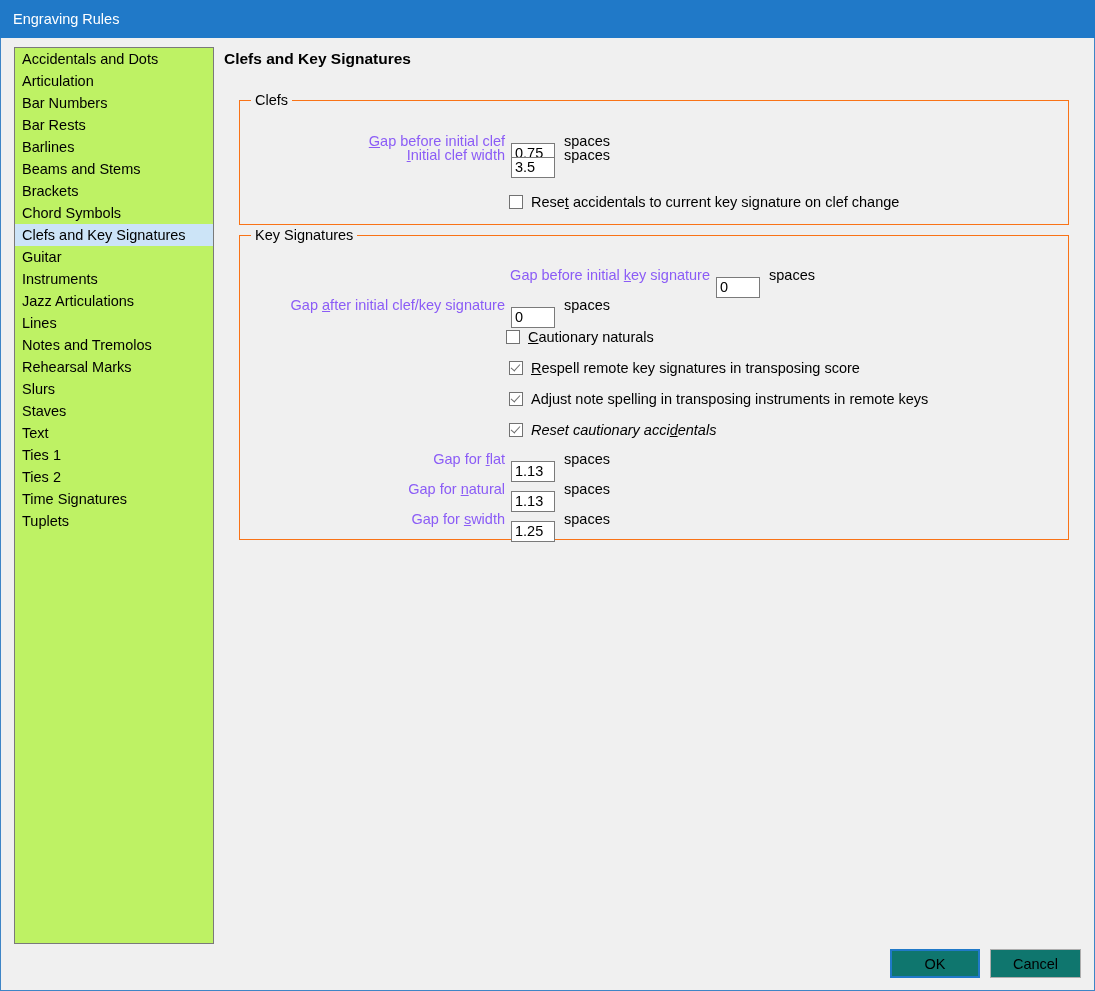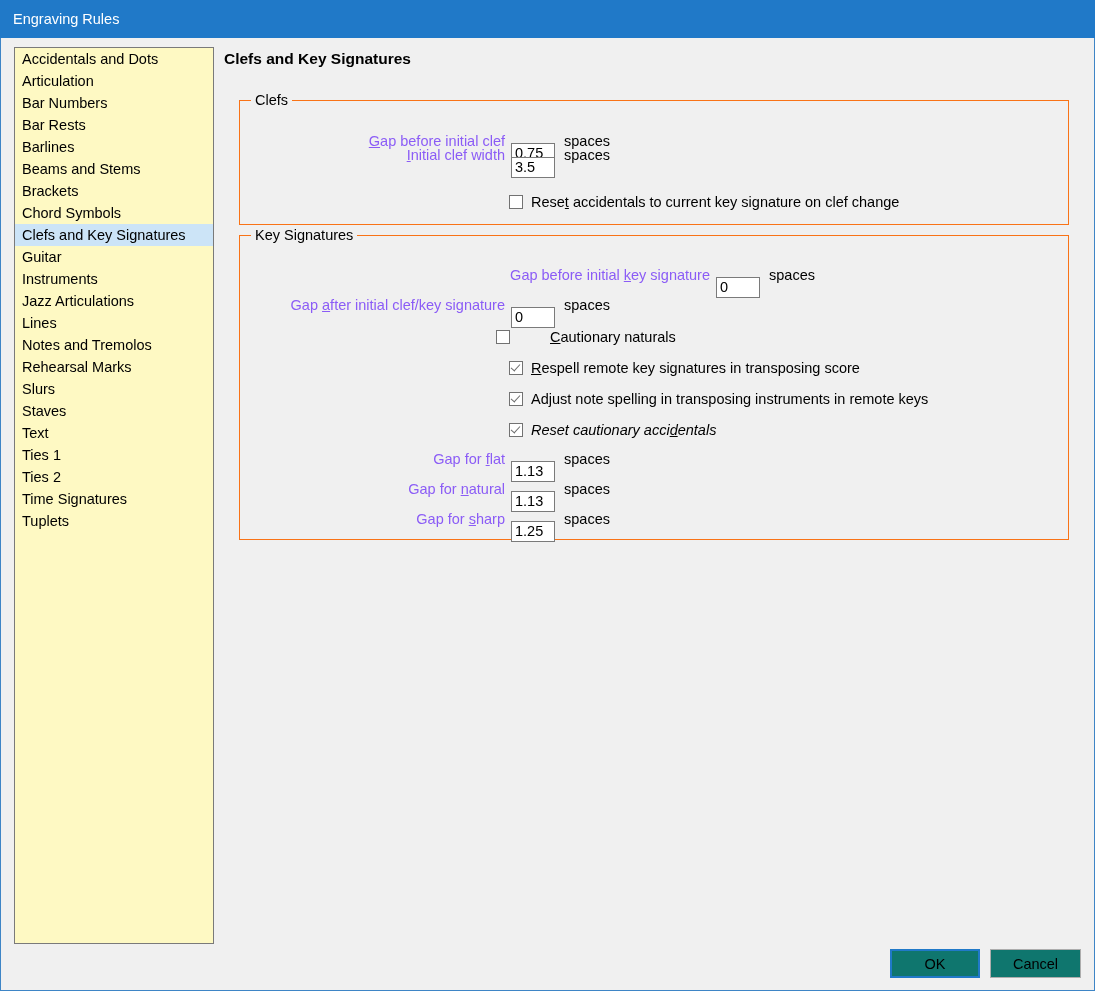--- a/index.html
+++ b/index.html
@@ -44,21 +44,21 @@
     white-space: nowrap;
   }
 
   
   .listbox {
     position: absolute;
     left: 13px;
     top: 47px;
     width: 200px;
     height: 897px;
-    background: #fef9c3;
+    background: #bef264;
     border: 1px solid #7a7a7a;
     box-sizing: border-box;
     overflow: hidden;
   }
   .list-item {
     height: 22px;
     line-height: 22px;
     padding-left: 7px;
     font-size: 14.5px;
     color: #000000;
@@ -273,21 +273,21 @@
       <input class="field-input" type="text" value="0" style="">
       <div class="field-unit">spaces</div>
     </div>
 
     <div class="field-row" style="left:0; top:58px; width:780px; justify-content:flex-start;align-items:center;">
       <div class="field-label" style="width:265px;"><span>Gap </span><span class="accel">a</span><span>fter initial clef/key signature</span></div>
       <input class="field-input" type="text" value="0" style="">
       <div class="field-unit">spaces</div>
     </div>
 
-    <div class="check-row" style="left:256px; top:91px;gap:32px;">
+    <div class="check-row" style="left:266px; top:91px;">
       <div class="checkbox"></div>
       <div class="check-label"><span></span><span class="accel">C</span><span>autionary naturals</span></div>
     </div>
 
     <div class="check-row" style="left:269px; top:122px;">
       <div class="checkbox checked"></div>
       <div class="check-label"><span></span><span class="accel">R</span><span>espell remote key signatures in transposing score</span></div>
     </div>
 
     <div class="check-row" style="left:269px; top:153px;">
@@ -306,21 +306,21 @@
       <div class="field-unit">spaces</div>
     </div>
 
     <div class="field-row" style="left:0; top:242px; width:780px; justify-content:flex-start;">
       <div class="field-label" style="width:265px;"><span>Gap for </span><span class="accel">n</span><span>atural</span></div>
       <input class="field-input" type="text" value="1.13" style="">
       <div class="field-unit">spaces</div>
     </div>
 
     <div class="field-row" style="left:0; top:272px; width:780px; justify-content:flex-start;">
-      <div class="field-label" style="width:265px;"><span>Gap for </span><span class="accel">s</span><span>harp</span></div>
+      <div class="field-label" style="width:265px;"><span>Gap for </span><span class="accel">s</span><span>width</span></div>
       <input class="field-input" type="text" value="1.25" style="">
       <div class="field-unit">spaces</div>
     </div>
   </div>
 
   <div class="btn" id="btn-ok">OK</div>
   <div class="btn" id="btn-cancel">Cancel</div>
 
 </div>
 

